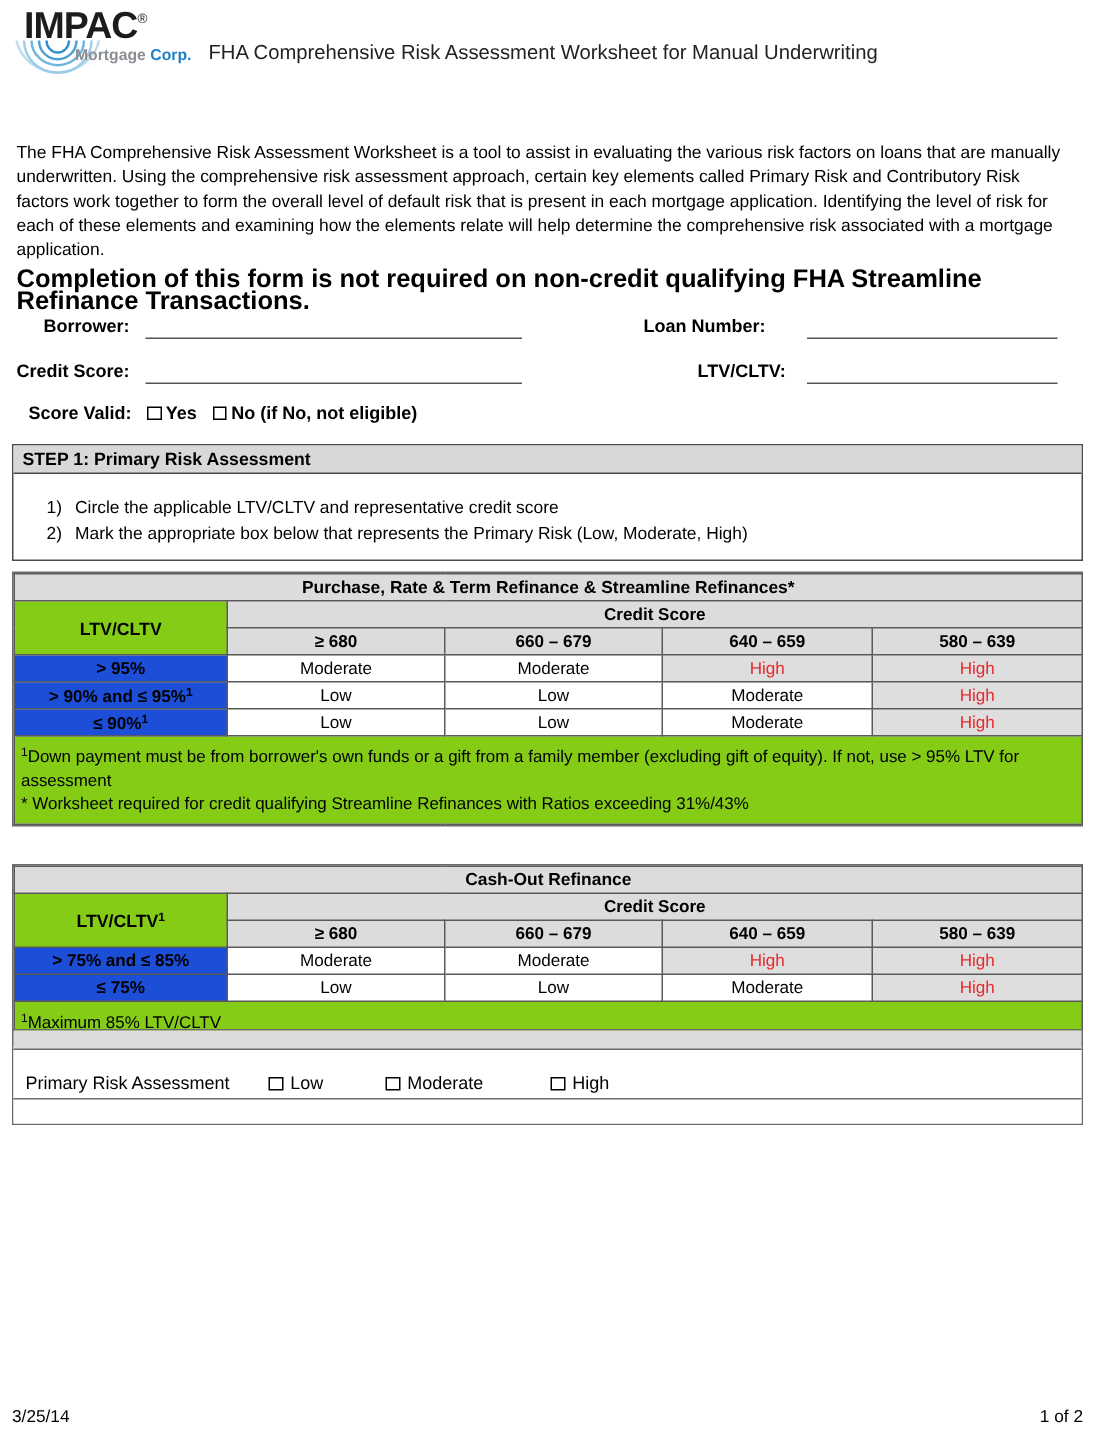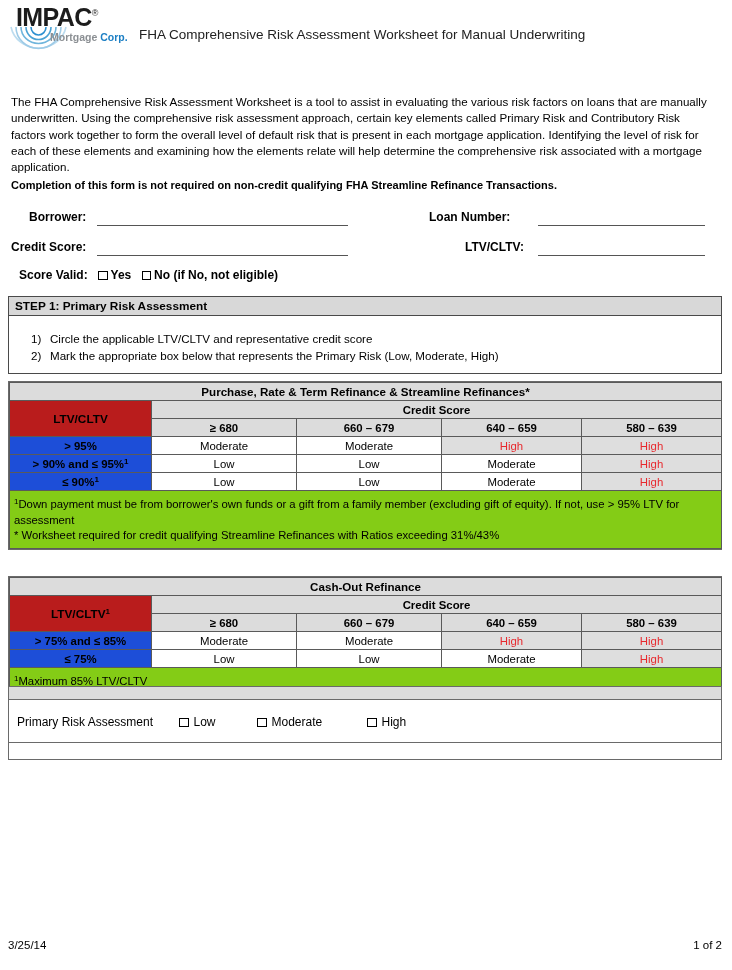--- a/index.html
+++ b/index.html
@@ -68,21 +68,21 @@
     position: absolute;
     left: 11px; top: 94px;
     width: 700px;
     font-size: 11.6px;
     line-height: 16.3px;
   }
   .notice {
     position: absolute;
     left: 11px; top: 178px;
     width: 700px;
-    font-size: 11px;
+    font-size: 17px;
     font-weight: bold;
     line-height: 15px;
   }
 
   
   .fields { position: absolute; left: 0; top: 206px; width: 732px; height: 80px; }
   .fld-label {
     position: absolute;
     font-size: 12px;
     font-weight: bold;
@@ -157,21 +157,21 @@
     border: 1px solid #5a5a5a;
     font-size: 11.4px;
     text-align: center;
     padding: 1px 2px;
     font-weight: normal;
     height: 18px;
     vertical-align: middle;
   }
   .t-title { background: #dcdcdc; font-weight: bold !important; font-size: 11.6px !important; }
   .t-grey { background: #dcdcdc; font-weight: bold !important; }
-  .t-ltv { background: #b91c1c; font-weight: bold !important; font-size: 11.8px !important; }
+  .t-ltv { background: #84cc16; font-weight: bold !important; font-size: 11.8px !important; }
   .t-rowlbl { background: #1d4ed8; font-weight: bold !important; }
   .cell-shade { background: #dedede; }
   .val-high { color: #e8282d; }
   .t-note {
     text-align: left !important;
     font-size: 11.3px !important;
     padding: 3px 4px 4px 4px !important;
     line-height: 15.5px;
     background: #84cc16;
     height: auto !important;
@@ -189,21 +189,21 @@
     left: 8px; top: 686px;
     width: 714px;
     border: 1.2px solid #6a6a6a;
   }
   .assess-band {
     background: #dcdcdc;
     height: 13px;
     border-bottom: 1.2px solid #6a6a6a;
   }
   .assess-row {
-    height: 43px;
+    height: 33px;
     position: relative;
     border-bottom: 1.2px solid #6a6a6a;
     background: #fff;
   }
   .assess-label {
     position: absolute;
     left: 8px; top: 15px;
     font-size: 12px;
   }
   .assess-opt {

